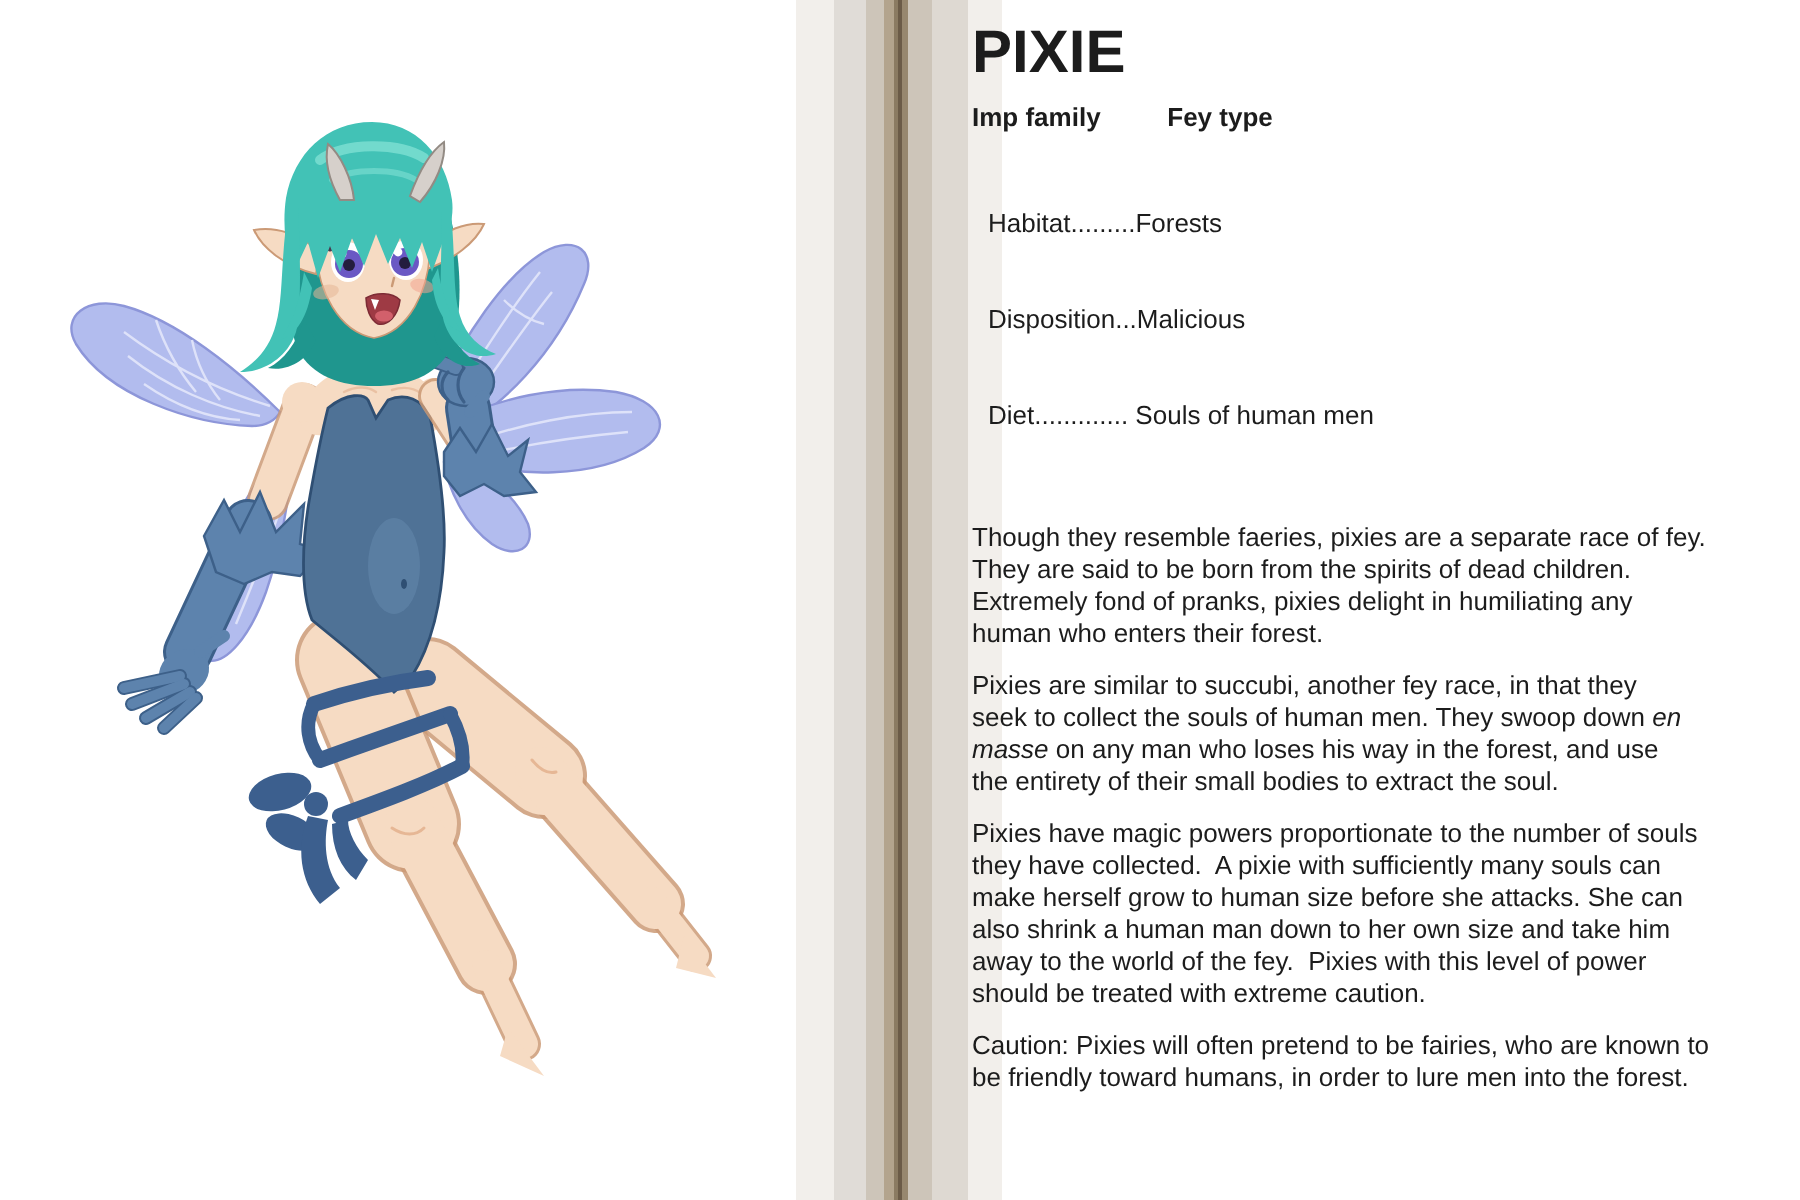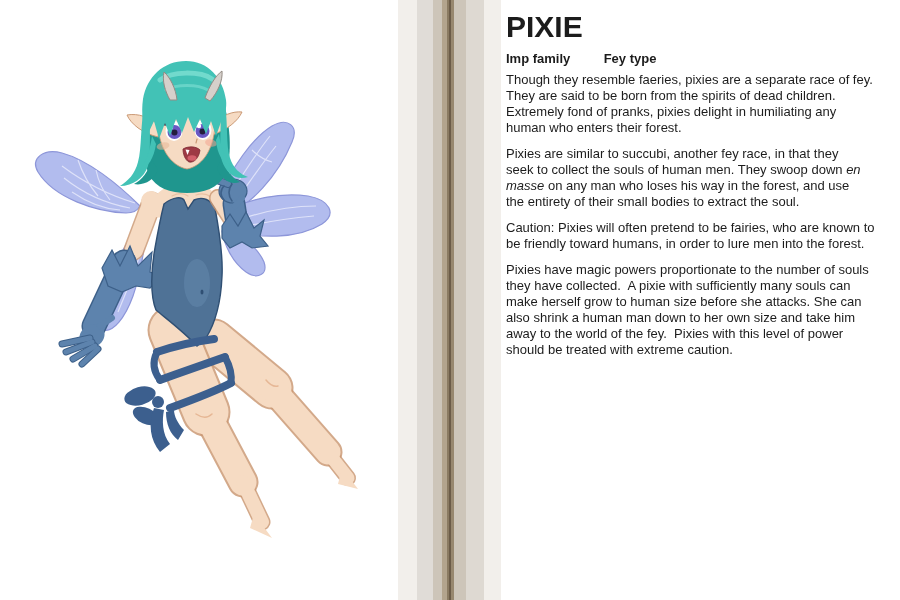--- a/index.html
+++ b/index.html
@@ -12,21 +12,21 @@
     --glove:#5d83ad; --gloveDark:#3d6089;
     --ribbon:#3c5f8e; --mouth:#9e3a44; --tongue:#d2606b; --blush:#f2a490;
     --ink:#1c1c1c;
   }
   html,body{margin:0;padding:0;}
   body{background:#ffffff;}
   .screen{position:relative;width:900px;height:600px;overflow:hidden;background:#ffffff;
           font-family:"Liberation Sans","DejaVu Sans",sans-serif;color:var(--ink);}
   .illustration{position:absolute;left:0;top:0;}
   .spine{position:absolute;top:0;height:600px;left:398px;width:103px;}
-  .content{position:absolute;left:506px;top:0;width:383px;}
+  .content{position:absolute;left:486px;top:0;width:383px;}
   .title{font-size:30px;line-height:30px;font-weight:bold;margin:12px 0 9px;letter-spacing:0;}
   .family-row{font-size:13px;line-height:15px;margin:0 0 6px;font-weight:bold;}
   .family-row .family{display:inline-block;width:94px;}
   .stats{font-size:13px;line-height:16px;padding-left:8px;margin:0 0 13px;white-space:pre;}
   .paras{font-size:13px;line-height:16px;}
   .paras p{margin:0 0 10px;white-space:pre-wrap;}
   .paras i{}
   
   .f-skin{fill:var(--skin);} .f-skinsh{fill:var(--skinShadow);}
   .f-hair{fill:var(--hair);} .f-hairdk{fill:var(--hairDark);}
@@ -190,21 +190,26 @@
   </svg>
 
   <div class="spine" style="left: 398px; width: 103px; background: linear-gradient(to right, rgb(242, 239, 235) 0px, rgb(242, 239, 235) 19px, rgb(224, 220, 215) 19px, rgb(224, 220, 215) 35px, rgb(205, 197, 185) 35px, rgb(205, 197, 185) 44px, rgb(179, 164, 141) 44px, rgb(179, 164, 141) 49px, rgb(139, 123, 98) 49px, rgb(139, 123, 98) 51px, rgb(107, 91, 71) 51px, rgb(107, 91, 71) 53px, rgb(151, 135, 110) 53px, rgb(151, 135, 110) 56px, rgb(205, 197, 185) 56px, rgb(205, 197, 185) 68px, rgb(222, 217, 210) 68px, rgb(222, 217, 210) 86px, rgb(242, 239, 235) 86px, rgb(242, 239, 235) 103px);"></div>
 
   <div class="content">
     <h1 class="title">PIXIE</h1>
     <div class="family-row">
       <span class="family">Imp family</span>
       <span class="type">Fey type</span>
     </div>
+    <div class="stats">
+      <div>Habitat.........Forests</div>
+      <div>Disposition...Malicious</div>
+      <div>Diet............. Souls of human men</div>
+    </div>
     <div class="paras">
         <p>Though they resemble faeries, pixies are a separate race of fey.<br>They are said to be born from the spirits of dead children.<br>Extremely fond of pranks, pixies delight in humiliating any<br>human who enters their forest.</p>
         <p>Pixies are similar to succubi, another fey race, in that they<br>seek to collect the souls of human men. They swoop down <i>en</i><br><i>masse</i> on any man who loses his way in the forest, and use<br>the entirety of their small bodies to extract the soul.</p>
+        <p>Pixies have magic powers proportionate to the number of souls<br>they have collected.  A pixie with sufficiently many souls can<br>make herself grow to human size before she attacks. She can<br>also shrink a human man down to her own size and take him<br>away to the world of the fey.  Pixies with this level of power<br>should be treated with extreme caution.</p>
         <p>Caution: Pixies will often pretend to be fairies, who are known to<br>be friendly toward humans, in order to lure men into the forest.</p>
-        <p>Pixies have magic powers proportionate to the number of souls<br>they have collected.  A pixie with sufficiently many souls can<br>make herself grow to human size before she attacks. She can<br>also shrink a human man down to her own size and take him<br>away to the world of the fey.  Pixies with this level of power<br>should be treated with extreme caution.</p>
       </div>
   </div>
 
 </div>
 
 </body></html>

